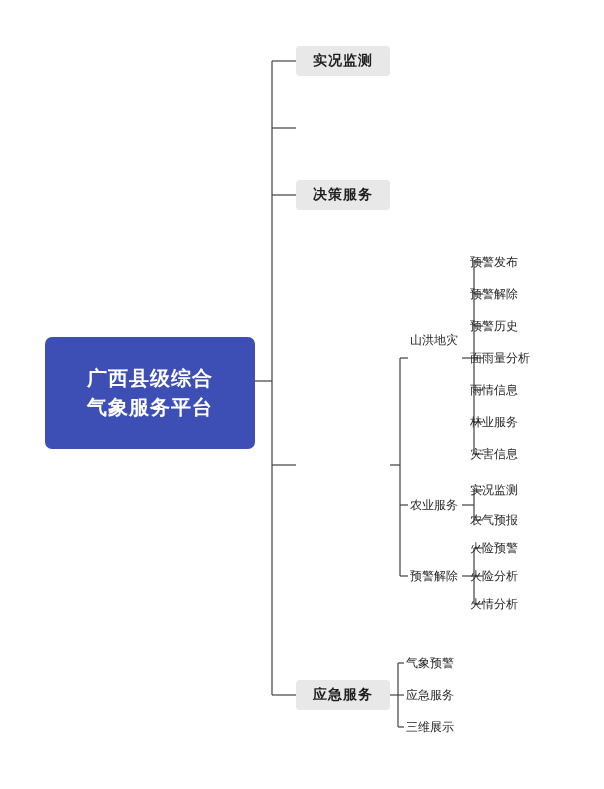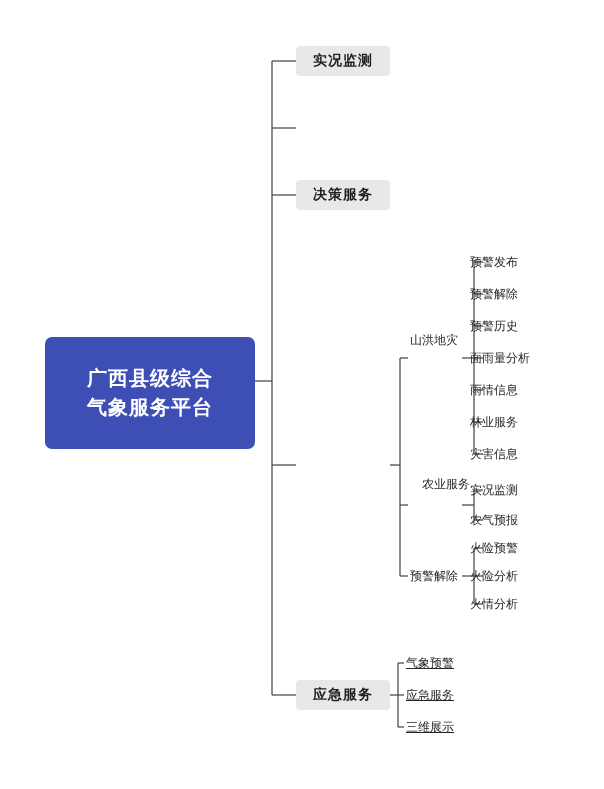--- a/index.html
+++ b/index.html
@@ -34,21 +34,21 @@
   }
   .node-l2{
     position:absolute;left:410px;height:16px;line-height:16px;
     font-size:12px;color:var(--leaf_text);white-space:nowrap;
   }
   .leaf{
     position:absolute;height:16px;line-height:16px;
     font-size:12px;color:var(--leaf_text);white-space:nowrap;
   }
   .leaf.colA{left:470px;}
-  .leaf.colD{left:406px;text-decoration:underline;}
+  .leaf.colD{left:406px;}
 </style>
 </head>
 <body>
 
 <div class="canvas">
 
   <svg class="edges" viewBox="0 0 604 789" xmlns="http://www.w3.org/2000/svg">
 
     <path class="edge" d="M255 381 H272"></path>
     <path class="edge" d="M272 61 V695"></path>
@@ -93,21 +93,21 @@
   </svg>
 
   <div class="node-root">广西县级综合
 气象服务平台</div>
 
   <div class="node-l1" style="top:46px;">实况监测</div>
   <div class="node-l1" style="top:180px;">决策服务</div>
   <div class="node-l1" style="top:680px;">应急服务</div>
 
   <div class="node-l2" style="top:332px;">山洪地灾</div>
-  <div class="node-l2" style="top:476px;margin-left:12px;">农业服务</div>
+  <div class="node-l2" style="top:497px;">农业服务</div>
   <div class="node-l2" style="top:568px;">预警解除</div>
 
   <div class="leaf colA" style="top:254px;">预警发布</div>
   <div class="leaf colA" style="top:286px;">预警解除</div>
   <div class="leaf colA" style="top:318px;">预警历史</div>
   <div class="leaf colA" style="top:350px;">面雨量分析</div>
   <div class="leaf colA" style="top:382px;">雨情信息</div>
   <div class="leaf colA" style="top:414px;">林业服务</div>
   <div class="leaf colA" style="top:446px;">灾害信息</div>
 

